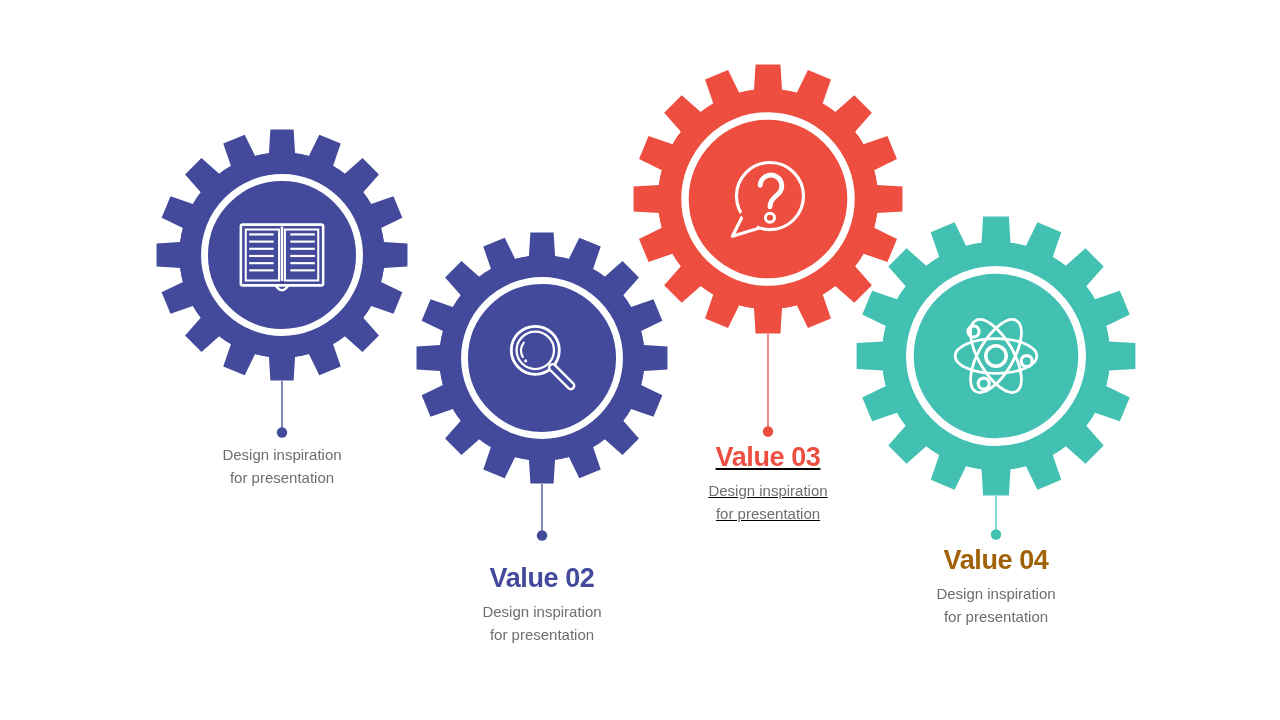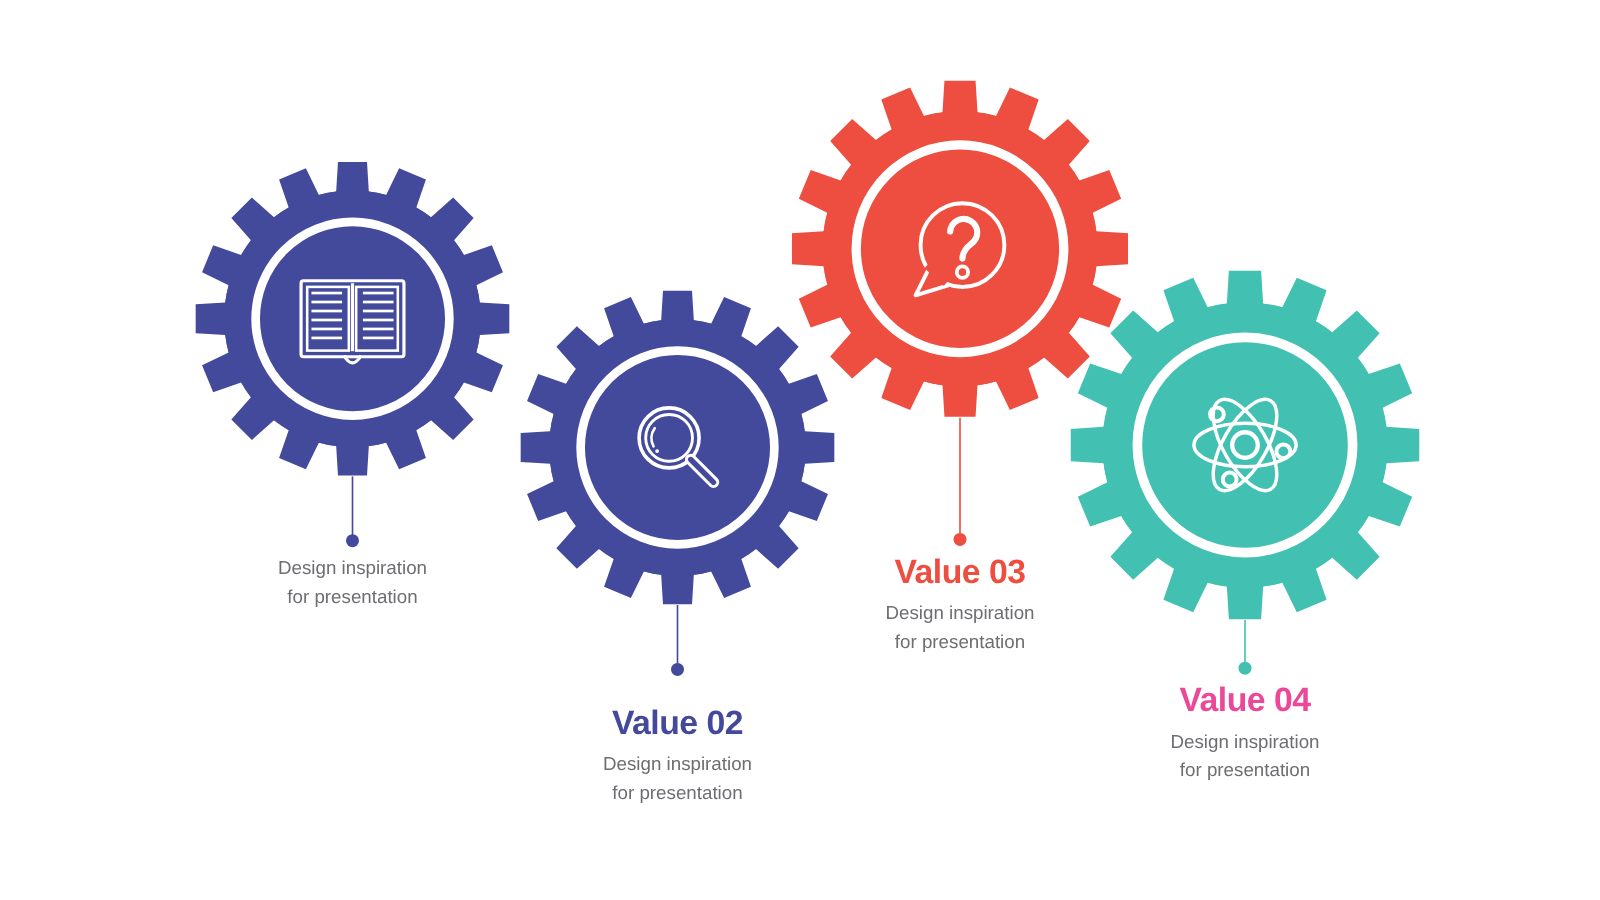--- a/index.html
+++ b/index.html
@@ -120,21 +120,21 @@
         <circle cx="768" cy="199" r="83.025" fill="none" stroke="#ffffff" stroke-width="7.425"></circle>
         <g>
           <circle cx="769.9714285714285" cy="196.04285714285714" r="33.51428571428572" fill="none" stroke="#fff" stroke-width="3.154285714285715"></circle>
           <path d="M743.16,214.81085714285715 L732.4354285714285,236.26 L758.5765714285714,228.21657142857143 Z" fill="#EE4E3F" stroke="#fff" stroke-width="3.154285714285715" stroke-linejoin="round"></path>
           <path d="M741.1491428571428,212.8 L756.5657142857142,226.876" stroke="#EE4E3F" stroke-width="4.731428571428572"></path>
           <path d="M760.1142857142856,185.20000000000002 a10.842857142857143,10.842857142857143 0 1 1 16.75714285714286,9.857142857142858 q-6.9,5.421428571428572 -6.9,11.82857142857143" fill="none" stroke="#fff" stroke-width="4.889142857142858" stroke-linecap="round"></path>
           <circle cx="769.9714285714285" cy="217.72857142857146" r="4.534285714285714" fill="none" stroke="#fff" stroke-width="2.996571428571429"></circle>
         </g>
       </svg>
     </div>
-  <div class="label-block" id="label-2" style="left: 618px; top: 443px;">
+  <div class="label-block" id="label-2" style="left: 618px; top: 443px; text-decoration: underline;">
     <div class="label-title" id="title-2" style="color: rgb(238, 78, 63);">Value 03</div>
     <div class="label-desc">
       <span>Design inspiration</span>
       <span>for presentation</span>
     </div>
   </div>
 
   <div class="gear-unit" id="unit-3" style="left: 844px; top: 204px; width: 304px; height: 304px;">
       <svg class="gear-svg" width="304" height="304" viewBox="844 204 304 304" style="--gc: #42C1B2;">
         <path d="M981.48,242.83L983.10,216.60L1008.90,216.60L1010.52,242.83A114.1,114.1 0 0 1 1025.89,245.89L1025.89,245.89L1037.43,222.27L1061.27,232.14L1052.73,257.00A114.1,114.1 0 0 1 1065.76,265.71L1065.76,265.71L1085.45,248.30L1103.70,266.55L1086.29,286.24A114.1,114.1 0 0 1 1095.00,299.27L1095.00,299.27L1119.86,290.73L1129.73,314.57L1106.11,326.11A114.1,114.1 0 0 1 1109.17,341.48L1109.17,341.48L1135.40,343.10L1135.40,368.90L1109.17,370.52A114.1,114.1 0 0 1 1106.11,385.89L1106.11,385.89L1129.73,397.43L1119.86,421.27L1095.00,412.73A114.1,114.1 0 0 1 1086.29,425.76L1086.29,425.76L1103.70,445.45L1085.45,463.70L1065.76,446.29A114.1,114.1 0 0 1 1052.73,455.00L1052.73,455.00L1061.27,479.86L1037.43,489.73L1025.89,466.11A114.1,114.1 0 0 1 1010.52,469.17L1010.52,469.17L1008.90,495.40L983.10,495.40L981.48,469.17A114.1,114.1 0 0 1 966.11,466.11L966.11,466.11L954.57,489.73L930.73,479.86L939.27,455.00A114.1,114.1 0 0 1 926.24,446.29L926.24,446.29L906.55,463.70L888.30,445.45L905.71,425.76A114.1,114.1 0 0 1 897.00,412.73L897.00,412.73L872.14,421.27L862.27,397.43L885.89,385.89A114.1,114.1 0 0 1 882.83,370.52L882.83,370.52L856.60,368.90L856.60,343.10L882.83,341.48A114.1,114.1 0 0 1 885.89,326.11L885.89,326.11L862.27,314.57L872.14,290.73L897.00,299.27A114.1,114.1 0 0 1 905.71,286.24L905.71,286.24L888.30,266.55L906.55,248.30L926.24,265.71A114.1,114.1 0 0 1 939.27,257.00L939.27,257.00L930.73,232.14L954.57,222.27L966.11,245.89A114.1,114.1 0 0 1 981.48,242.83Z" fill="#42C1B2"></path>
@@ -145,21 +145,21 @@
           <ellipse cx="996" cy="356" rx="40.88888888888889" ry="17.37777777777778" fill="none" stroke="#fff" stroke-width="2.7600000000000007" transform="rotate(60 996 356)"></ellipse>
           <ellipse cx="996" cy="356" rx="40.88888888888889" ry="17.37777777777778" fill="none" stroke="#fff" stroke-width="2.7600000000000007" transform="rotate(120 996 356)"></ellipse>
           <circle cx="996" cy="356" r="10.222222222222223" fill="none" stroke="#fff" stroke-width="3.450000000000001"></circle>
           <circle cx="973.5111111111111" cy="331.46666666666664" r="5.520000000000001" fill="none" stroke="#fff" stroke-width="3.1740000000000004"></circle>
           <circle cx="1026.6666666666667" cy="361.1111111111111" r="5.520000000000001" fill="none" stroke="#fff" stroke-width="3.1740000000000004"></circle>
           <circle cx="983.7333333333333" cy="383.6" r="5.520000000000001" fill="none" stroke="#fff" stroke-width="3.1740000000000004"></circle>
         </g>
       </svg>
     </div>
   <div class="label-block" id="label-3" style="left: 846px; top: 546px;">
-    <div class="label-title" id="title-3" style="color: #ec4899;">Value 04</div>
+    <div class="label-title" id="title-3" style="color: #a16207;">Value 04</div>
     <div class="label-desc">
       <span>Design inspiration</span>
       <span>for presentation</span>
     </div>
   </div>
 
 <svg width="14" height="65" style="position: absolute; left: 275px; top: 381px;">
       <line x1="7" y1="0" x2="7" y2="51" stroke="#434A9C" stroke-width="1.3"></line>
       <circle cx="7" cy="51.5" r="5.2" fill="#434A9C"></circle>
     </svg>

